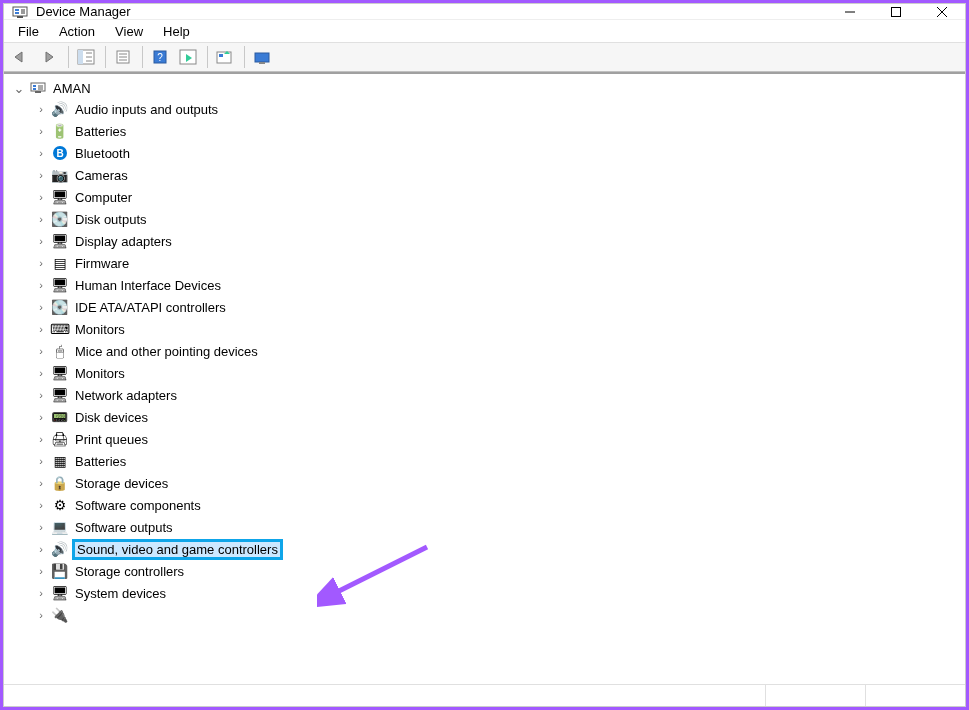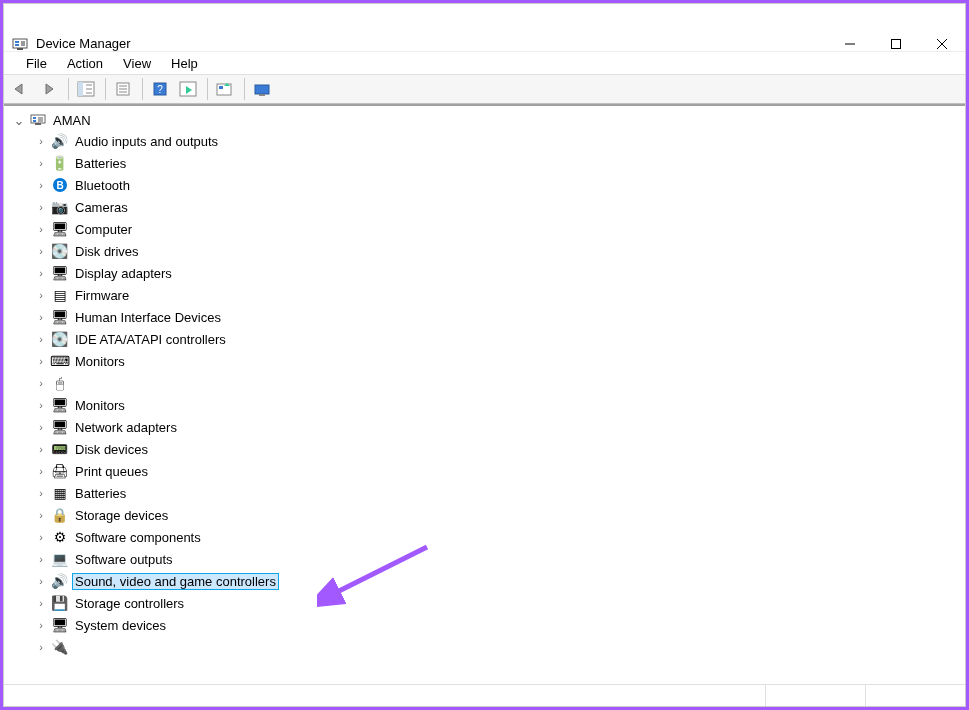--- a/index.html
+++ b/index.html
@@ -22,21 +22,20 @@
     position: relative;
   }
   
   .titlebar {
     height: 16px;
     display: flex;
     align-items: center;
     padding-left: 8px;
     background: #ffffff;
     border-bottom: 1px solid #eeeeee;
-    margin-top: 32px;
   }
   .title-icon {
     width: 16px; height: 16px;
     margin-right: 8px;
     display:flex;align-items:center;justify-content:center;
   }
   .title-text { font-size: 13px; color: #000; }
   .window-controls {
     margin-left: auto;
     display: flex;
@@ -46,21 +45,21 @@
     width: 46px;
     height: 100%;
     display:flex;align-items:center;justify-content:center;
     color:#000;
   }
   
   .menubar {
     height: 22px;
     display: flex;
     align-items: center;
-    padding-left: 12px;
+    padding-left: 4px;
     background: #ffffff;
     font-size: 13px;
   }
   .menu-item { padding: 2px 10px; cursor: default; }
   
   .toolbar {
     height: 30px;
     display: flex;
     align-items: center;
     padding: 2px 4px;
@@ -113,21 +112,21 @@
     padding-left: 24px;
   }
   .tree-node {
     display:flex;align-items:center;
     height:22px;
   }
   .tree-node .expander::before { content:"›"; }
   .tree-root .expander::before { content:"⌄"; font-size:13px; }
   .selected .node-label {
     background:#cce8ff;
-    border:1px solid #0ea5e9;
+    border:3px solid #0ea5e9;
     padding:0 2px;
   }
   .statusbar {
     height:22px;
     border-top:1px solid #e0e0e0;
     display:flex;
   }
   .statusbar > div {
     border-left:1px solid #e0e0e0;
     width:100px;
@@ -285,21 +284,21 @@
           <span class="node-label">Cameras</span>
         </div>
         <div class="tree-node">
           <span class="expander"></span>
           <span class="node-icon" style="filter: grayscale(40%);">🖥</span>
           <span class="node-label">Computer</span>
         </div>
         <div class="tree-node">
           <span class="expander"></span>
           <span class="node-icon" style="filter: grayscale(40%);">💽</span>
-          <span class="node-label">Disk drives</span>
+          <span class="node-label">Disk outputs</span>
         </div>
         <div class="tree-node">
           <span class="expander"></span>
           <span class="node-icon" style="filter: grayscale(40%);">🖥</span>
           <span class="node-label">Display adapters</span>
         </div>
         <div class="tree-node">
           <span class="expander"></span>
           <span class="node-icon" style="filter: grayscale(40%);">▤</span>
           <span class="node-label">Firmware</span>
@@ -315,20 +314,21 @@
           <span class="node-label">IDE ATA/ATAPI controllers</span>
         </div>
         <div class="tree-node">
           <span class="expander"></span>
           <span class="node-icon" style="filter: grayscale(40%);">⌨</span>
           <span class="node-label">Monitors</span>
         </div>
         <div class="tree-node">
           <span class="expander"></span>
           <span class="node-icon" style="filter: grayscale(40%);">🖱</span>
+          <span class="node-label">Mice and other pointing devices</span>
         </div>
         <div class="tree-node">
           <span class="expander"></span>
           <span class="node-icon" style="filter: grayscale(40%);">🖥</span>
           <span class="node-label">Monitors</span>
         </div>
         <div class="tree-node">
           <span class="expander"></span>
           <span class="node-icon" style="filter: grayscale(40%);">🖥</span>
           <span class="node-label">Network adapters</span>

